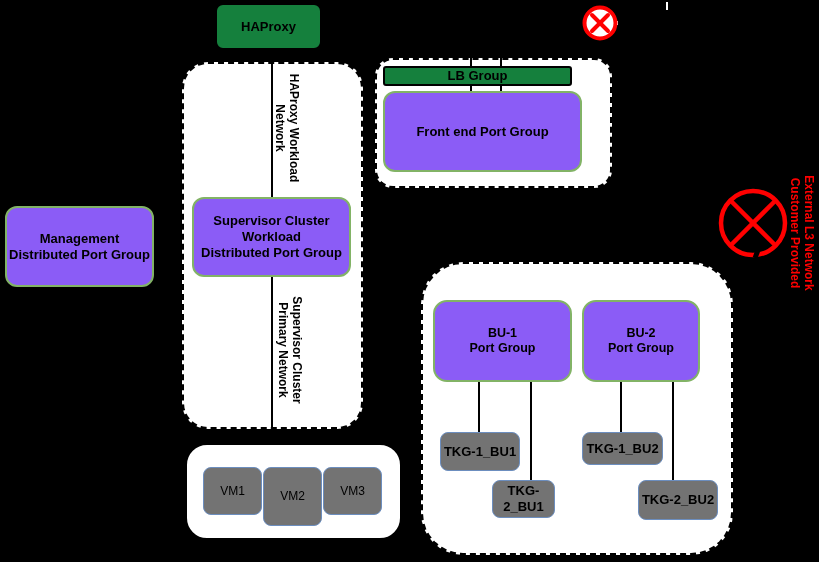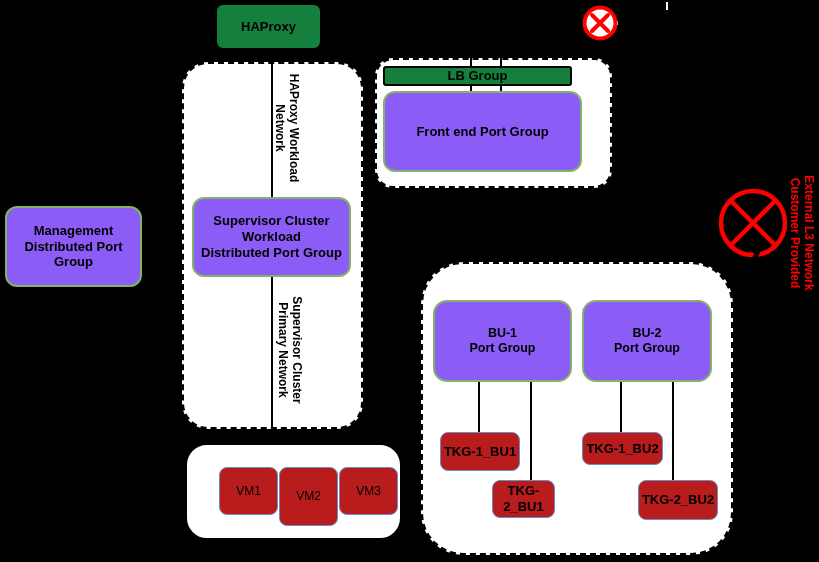--- a/index.html
+++ b/index.html
@@ -32,21 +32,21 @@
     background: #fff;
     border: 2px solid #000;
     box-sizing: border-box;
   }
   .green {
     background: #8b5cf6;
     border: 2px solid #82b366;
     align-items: center;
   }
   .blue {
-    background: #b91c1c;
+    background: #737373;
     border: 1.5px solid #6c8ebf;
   }
   .whitebox {
     background: #15803d;
     border: 2px solid #000;
   }
   .vline { position: absolute; background: #000; }
   .wline { position: absolute; background: #fff; }
   .vlabel {
     position: absolute;
@@ -62,21 +62,21 @@
   .vlabel-red {
     position: absolute;
     transform: translate(-50%, -50%) rotate(90deg);
     white-space: nowrap;
     font-weight: bold;
     font-size: 12px;
     color: #ff0000;
   }
   .fs13 { font-size: 13px; }
   .fs12 { font-size: 12.5px; }
-  .normalw { font-weight: normal; font-size: 12px; margin-left: 16px; }
+  .normalw { font-weight: normal; font-size: 12px; }
 </style>
 </head>
 <body>
 
 <div id="canvas">
 
   <div class="container-dashed" style="left:182px; top:62px; width:181px; height:367px; border-radius:26px;"></div>
   <div class="container-dashed" style="left:375px; top:58px; width:237px; height:130px; border-radius:18px;"></div>
   <div class="container-dashed" style="left:421px; top:262px; width:312px; height:293px; border-radius:42px;"></div>
   <div class="container-solid" style="left:185px; top:443px; width:217px; height:97px; border-radius:22px;"></div>
@@ -98,38 +98,38 @@
   <div class="node whitebox fs13" style="left:215px; top:3px; width:107px; height:47px; border-radius:8px;">
     <span>HAProxy</span>
   </div>
 
   <div class="node green fs13" style="left:192px; top:197px; width:159px; height:80px; border-radius:12px;">
     <span>Supervisor Cluster</span>
     <span>Workload</span>
     <span>Distributed Port Group</span>
   </div>
 
-  <div class="node green fs13" style="left:5px; top:206px; width:137px; height:81px; border-radius:12px;">
+  <div class="node green fs13" style="left:5px; top:206px; width:149px; height:81px; border-radius:12px;">
     <span>Management</span>
     <span>Distributed Port Group</span>
   </div>
 
   <div class="node whitebox fs13" style="left:383px; top:66px; width:189px; height:20px; border-radius:3px;">
     <span>LB Group</span>
   </div>
 
   <div class="node green fs13" style="left:383px; top:91px; width:199px; height:81px; border-radius:12px;">
     <span>Front end Port Group</span>
   </div>
 
   <div class="node green fs12" style="left:433px; top:300px; width:139px; height:82px; border-radius:14px;">
     <span>BU-1</span>
     <span>Port Group</span>
   </div>
-  <div class="node green fs12" style="left:582px; top:300px; width:130px; height:82px; border-radius:14px;">
+  <div class="node green fs12" style="left:582px; top:300px; width:118px; height:82px; border-radius:14px;">
     <span>BU-2</span>
     <span>Port Group</span>
   </div>
 
   <div class="node blue fs13" style="left:440px; top:432px; width:80px; height:39px; border-radius:8px;">
     <span>TKG-1_BU1</span>
   </div>
   <div class="node blue fs13" style="left:492px; top:480px; width:63px; height:38px; border-radius:8px;">
     <span>TKG-2_BU1</span>
   </div>

